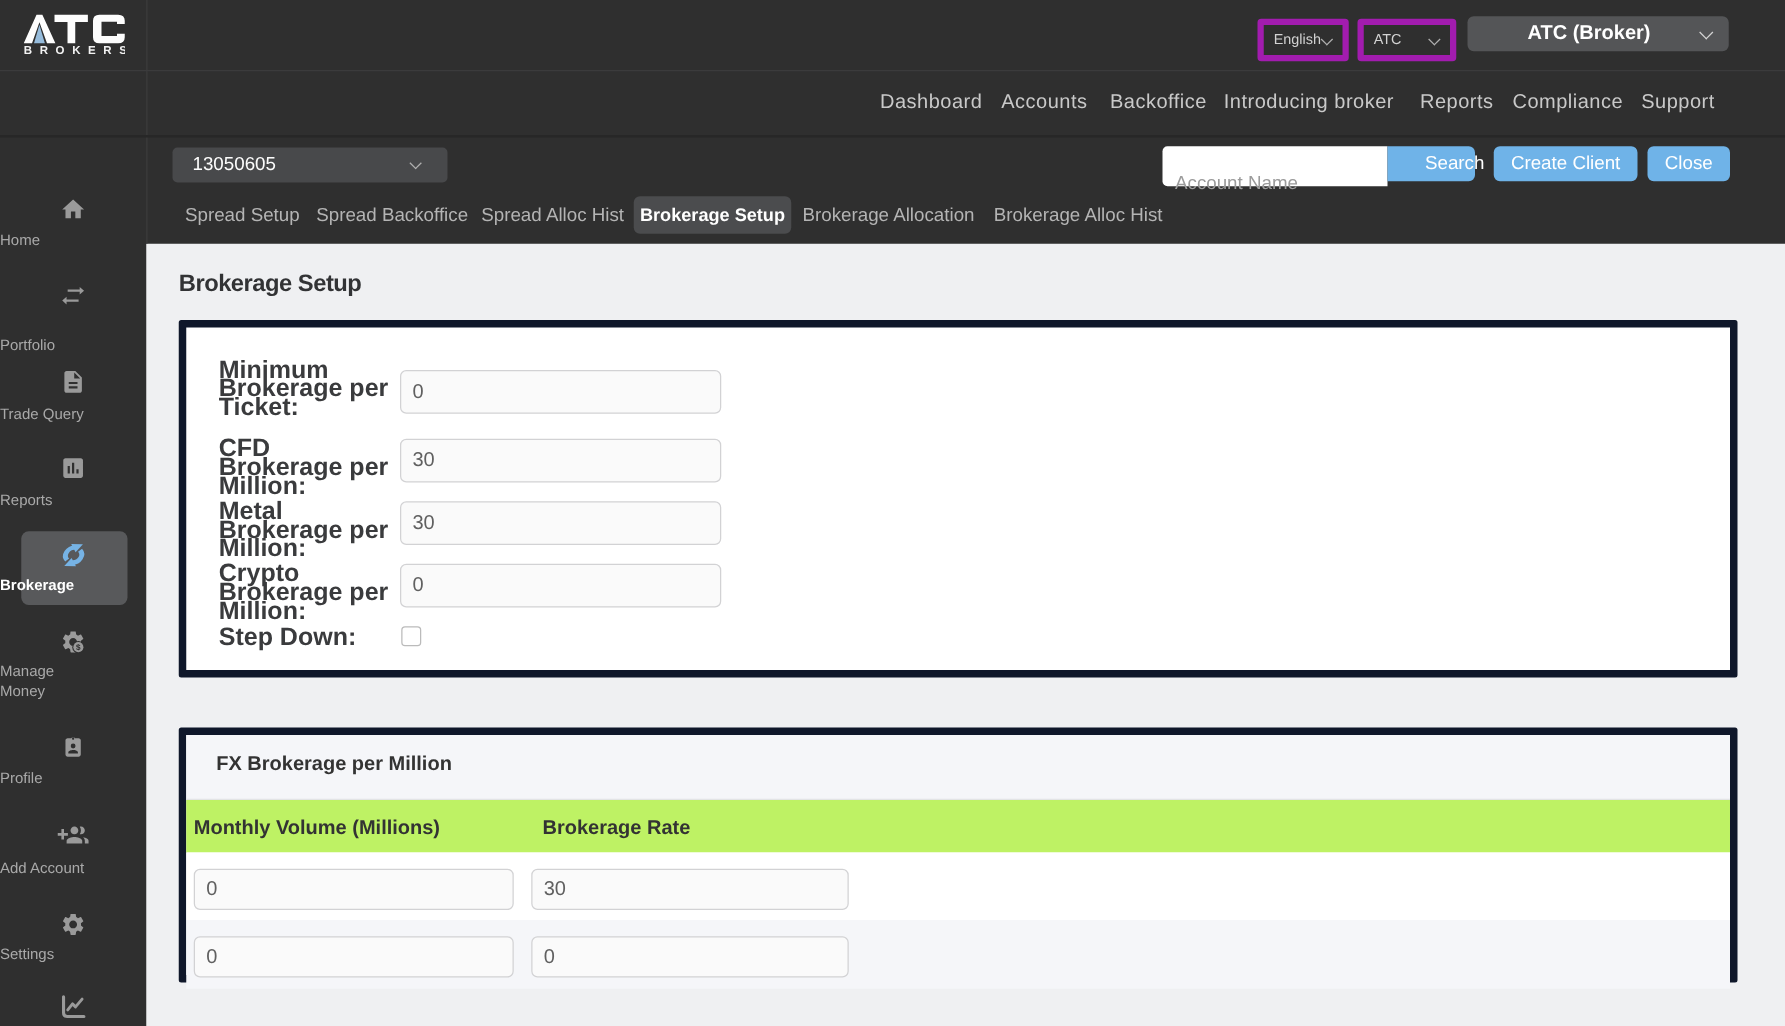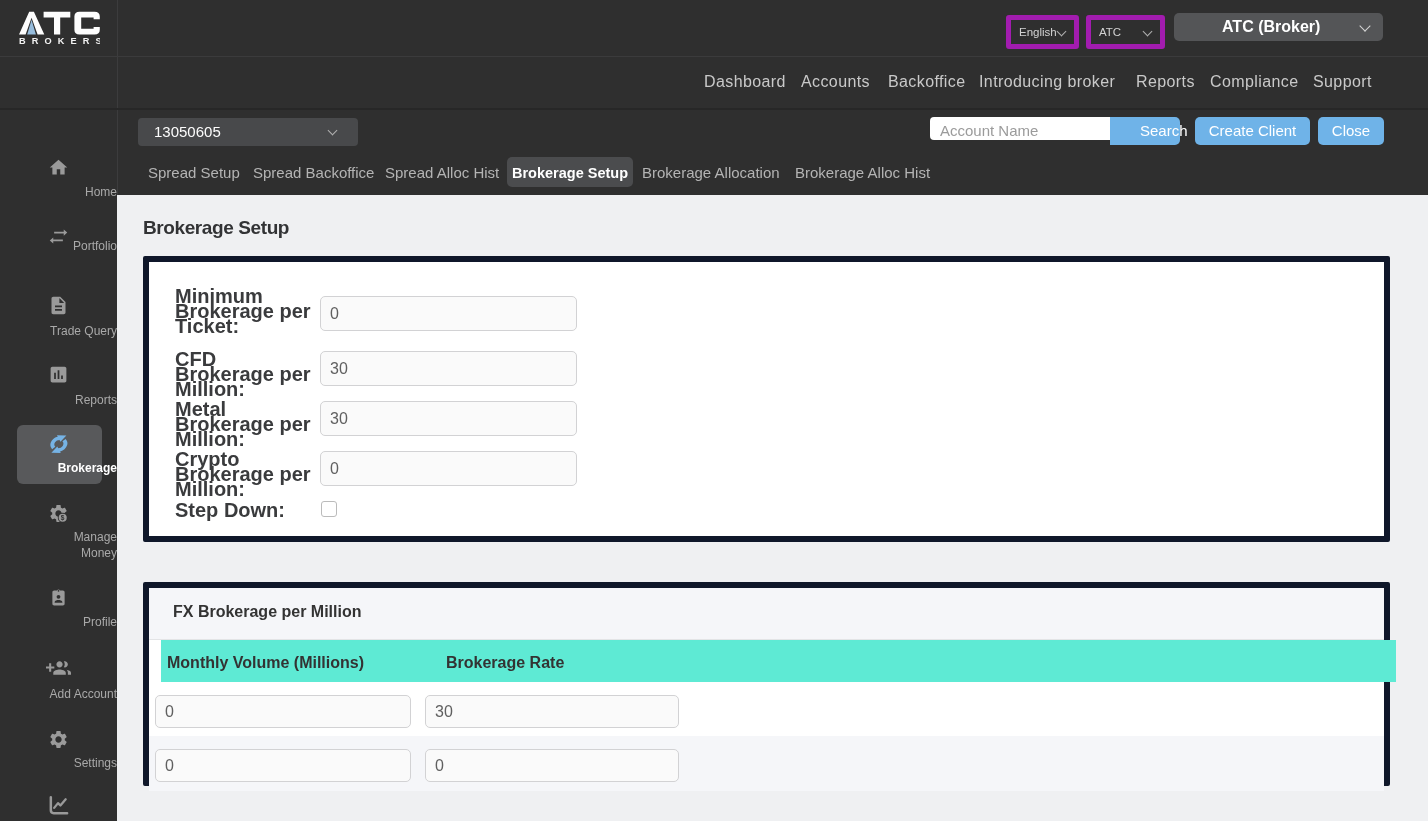--- a/index.html
+++ b/index.html
@@ -13,45 +13,45 @@
 #hline1 { left:0; top:56px; width:1428px; height:1px; background:#3b3b3c; }
 #hline2 { left:0; top:108px; width:1428px; height:2px; background:#272727; }
 
 .tsel { border:5px solid #a21caf; border-radius:3px; color:#d2d2d2; font-size:11.5px; line-height:24px; padding:0 8px; }
 #brokersel { background:#545557; border-radius:5px; color:#fff; font-size:16px; line-height:28px; padding:0 14px 0 16px; font-weight:bold; }
 .achev { position:absolute; width:7px; height:7px; border-right:1.5px solid #b0b0b0; border-bottom:1.5px solid #b0b0b0; transform:rotate(45deg); }
 
 .nav { color:#c9c9c9; font-size:16px; letter-spacing:0.4px; top:73px; white-space:nowrap; }
 
 #accsel { left:138px; top:118px; width:220px; height:28px; background:#48494b; border-radius:4px; color:#fcfcfc; font-size:15px; line-height:28px; padding:0 12px 0 16px; }
-#accname { left:930px; top:117px; width:180px; height:23px; background:#fff; border-radius:4px 0 0 4px; color:#9b9b9b; font-size:15px; line-height:28px; padding:0 10px; }
+#accname { left:930px; top:117px; width:180px; height:23px; background:#fff; border-radius:4px 0 0 4px; color:#9b9b9b; font-size:15px; line-height:28px; padding:16px 10px; }
 .bluebtn { background:#6fb3e8; border-radius:5px; height:28px; color:#fff; font-size:15px; line-height:28px; text-align:center; top:117px; }
 
 .tab { top:164px; color:#b4b4b4; font-size:15px; white-space:nowrap; }
 #activepill { left:507px; top:157px; width:126px; height:30px; background:#4b4c4e; border-radius:5px; }
 #activetab { top:165px; color:#fff; font-weight:bold; font-size:14.5px; left:507px; width:126px; text-align:center; }
 
 #h1 { left:143px; top:217px; font-size:19px; font-weight:bold; color:#323335; letter-spacing:-0.4px; }
 .card { background:#fff; border:6px solid #0f172a; border-radius:2px; }
 #card1 { left:143px; top:256px; width:1247px; height:286px; }
 .flabel { left:175px; width:140px; font-size:20px; font-weight:bold; color:#3a3b3d; line-height:15px; }
 .inp { background:#fafafa; border:1px solid #d2d2d4; border-radius:5px; color:#606060; font-size:16px; padding:0 9px; }
 .inp1 { left:320px; width:257px; height:35px; line-height:33px; }
 #cbx { left:321px; top:501px; width:16px; height:16px; background:#fff; border:1px solid #bbb; border-radius:3px; }
 
 #card2 { left:143px; top:582px; width:1247px; height:204px; }
 #fxhead { left:0; top:0; width:100%; height:52px; background:#f5f6f9; border-bottom:1px solid #e3e4e6; }
 #fxhead span { position:absolute; left:24px; top:15px; font-size:16px; font-weight:bold; color:#333; }
-#colhead { left:12px; top:52px; width:100%; height:42px; background:#5eead4; }
+#colhead { left:0; top:52px; width:100%; height:42px; background:#bef264; }
 .colh { top:14px; font-size:16px; font-weight:bold; color:#333; }
 #row1 { left:0; top:94px; width:100%; height:54px; background:#fff; }
 #row2 { left:0; top:148px; width:100%; height:55px; background:#f5f6f9; }
 .inp2 { height:33px; line-height:31px; top:13px; }
 
-.sitem { left:0; width:117px; text-align:right; color:#a9a9a9; font-size:12px; line-height:16px;padding-left:16px; }
+.sitem { left:0; width:117px; text-align:left; color:#a9a9a9; font-size:12px; line-height:16px; }
 .sicon { left:48px; width:21px; height:21px; }
 #bpill { left:17px; top:425px; width:85px; height:59px; background:#58595b; border-radius:6px; }
 </style>
 </head>
 <body>
 <div class="abs" id="darktop"></div>
 <div class="abs" id="sidebar"></div>
 <div class="abs" id="vline"></div>
 <div class="abs" id="hline1"></div>
 <div class="abs" id="hline2"></div>
@@ -122,21 +122,21 @@
   </div>
 </div>
 
 <svg class="abs sicon" style="top:157px;" viewBox="0 0 24 24" fill="#9a9a9a">
     <path d="M10 20v-6h4v6h5v-8h3L12 3 2 12h3v8z"></path>
   </svg>
 <div class="abs sitem" style="top:184px;">Home</div>
 <svg class="abs sicon" style="top:226px;" viewBox="0 0 24 24" fill="#9a9a9a">
     <path d="M18 11l4-3.5L18 4v2.5H7v2h11V11zM6 13l-4 3.5L6 20v-2.5h11v-2H6V13z"></path>
   </svg>
-<div class="abs sitem" style="top:238px;">Portfolio</div>
+<div class="abs sitem" style="top:268px;">Portfolio</div>
 <svg class="abs sicon" style="top:295px;" viewBox="0 0 24 24" fill="#9a9a9a">
     <path d="M14 2H6c-1.1 0-2 .9-2 2v16c0 1.1.9 2 2 2h12c1.1 0 2-.9 2-2V8l-6-6zm2 16H8v-2h8v2zm0-4H8v-2h8v2zm-3-5V3.5L18.5 9H13z"></path>
   </svg>
 <div class="abs sitem" style="top:323px;">Trade Query</div>
 <svg class="abs sicon" style="top:364px;" viewBox="0 0 24 24" fill="#9a9a9a">
     <path d="M19 3H5c-1.1 0-2 .9-2 2v14c0 1.1.9 2 2 2h14c1.1 0 2-.9 2-2V5c0-1.1-.9-2-2-2zM9 17H7v-7h2v7zm4 0h-2V7h2v10zm4 0h-2v-4h2v4z"></path>
   </svg>
 <div class="abs sitem" style="top:392px;">Reports</div>
 
 <div class="abs" id="bpill"></div>

